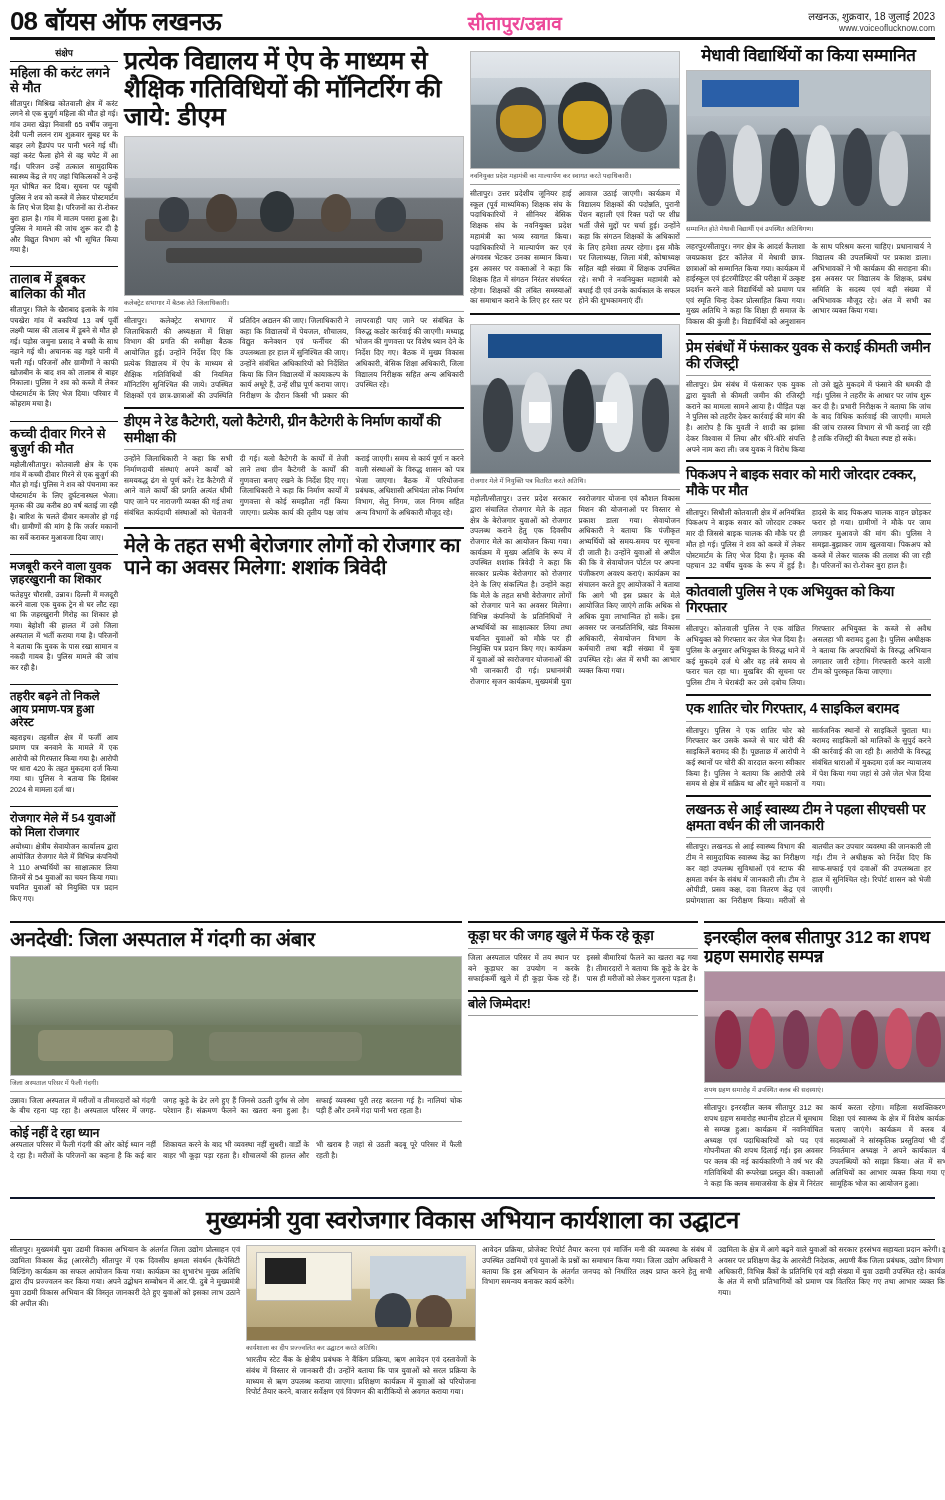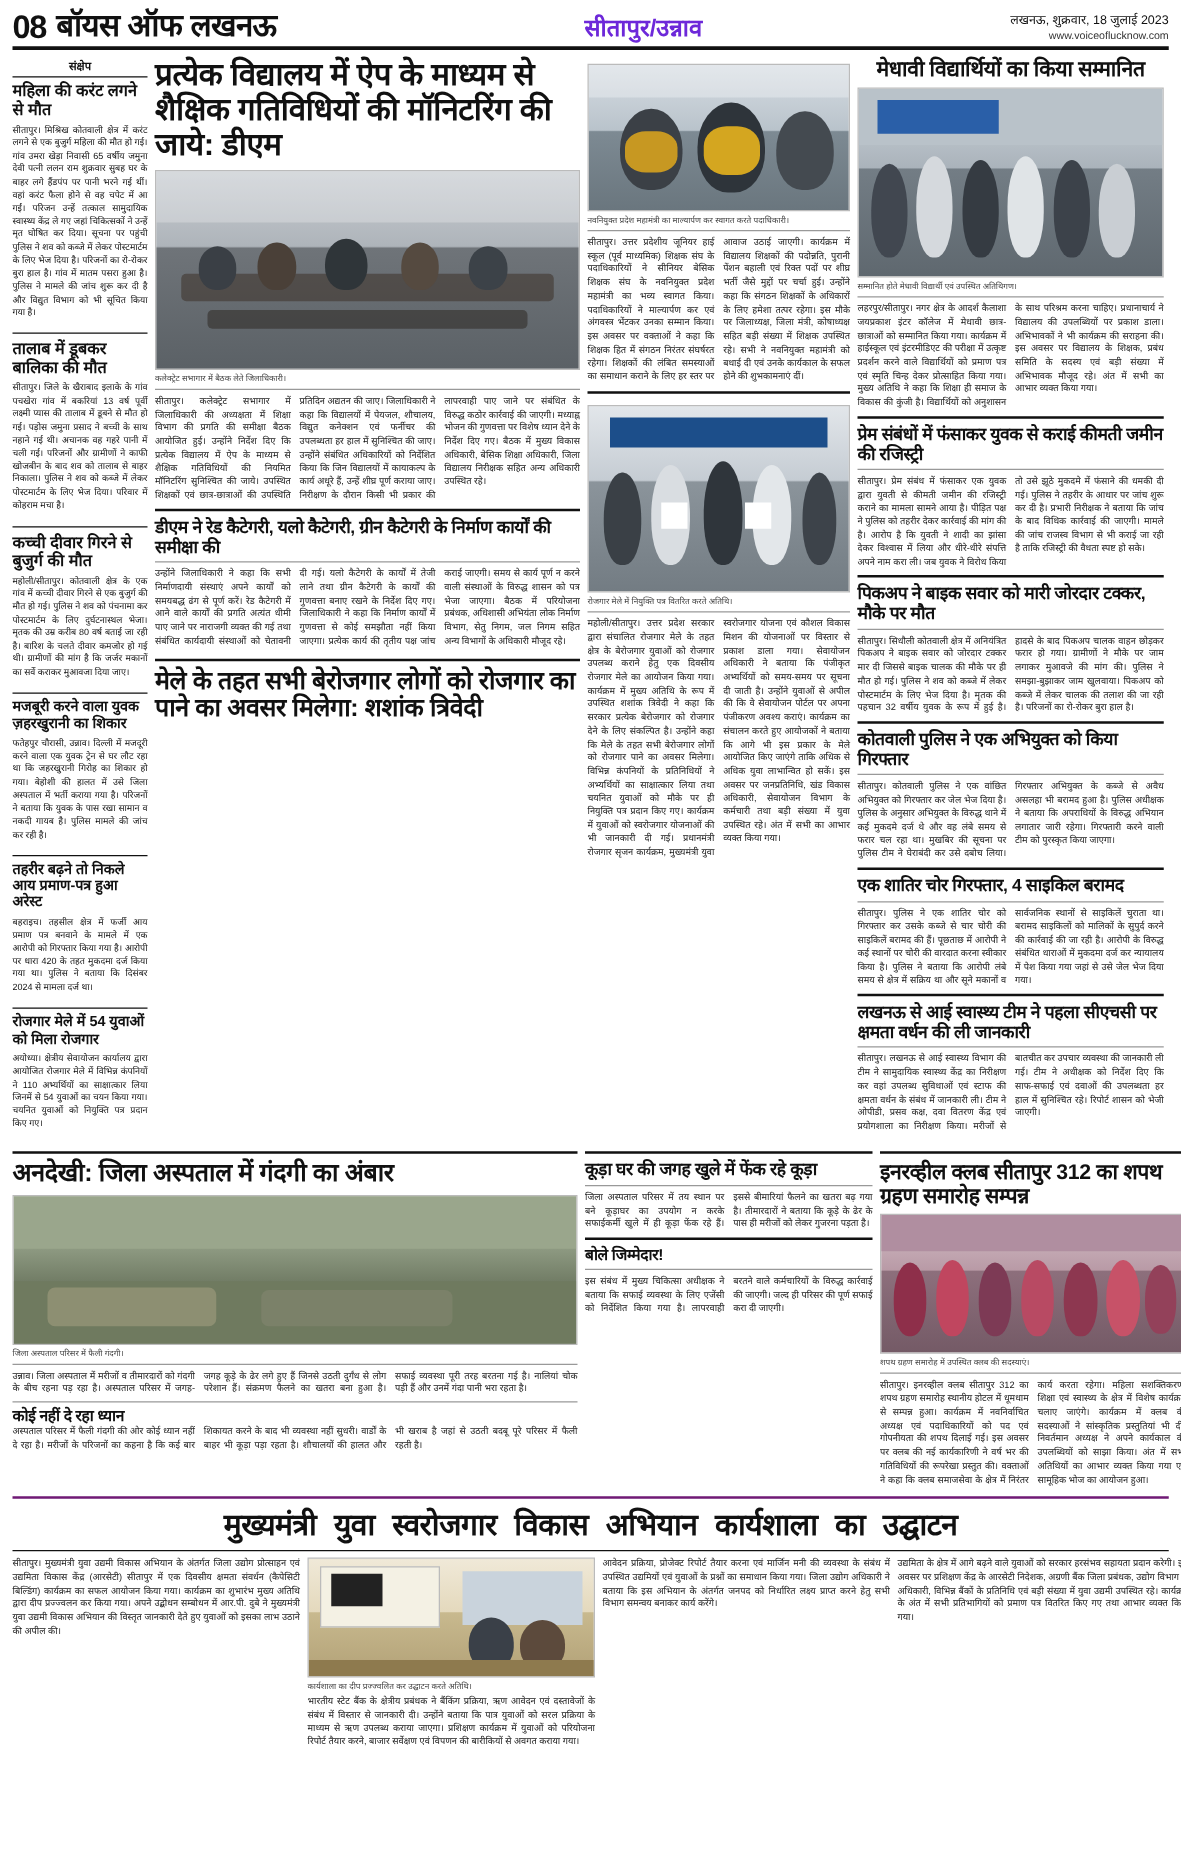--- a/index.html
+++ b/index.html
@@ -27,21 +27,21 @@
   }
   .mast-left { display:flex; align-items:flex-end; gap:8px; }
   .page-num {
     font-size: 26px; font-weight: bold; letter-spacing: -1px;
     line-height: 1;
   }
   .mast-title {
     font-size: 25px; font-weight: bold; letter-spacing: -0.5px; line-height:1;
   }
   .mast-center {
-    font-size: 19px; font-weight: bold; color:#6d28d9; line-height:1;
+    font-size: 19px; font-weight: bold; color:#ec4899; line-height:1;
     padding-bottom:1px;
   }
   .mast-right { text-align:right; line-height:1.25; }
   .mast-date { font-size: 10px; }
   .mast-site { font-size: 8.5px; color:#333; }
 
   
   .grid {
     display: grid;
     grid-template-columns: 108px 340px 210px 245px;
@@ -94,23 +94,22 @@
   .side-hl.sm { font-size:11.5px; }
   .side-body { font-size:7.2px; line-height:1.45; text-align:justify; }
 
   .sec { margin-bottom:6px; }
   .center { text-align:center; }
 
   
   .bottom-band { margin-top:8px; }
   .band-title {
     text-align:center; font-size:24px; font-weight:bold; letter-spacing:-0.4px;
-    border-top:2px solid #701a75; border-bottom:1px solid #111;
+    border-top:2px solid #0f172a; border-bottom:1px solid #111;
     padding:3px 0 4px 0;
-    font-family:Liberation Mono, monospace;
   }
 
   .cap { font-size:6.6px; color:#444; margin-top:2px; }
 
   
   .p-meeting { background:
      linear-gradient(180deg,#c9cdd2 0%,#aeb4ba 38%,#6f7479 39%,#5b6166 100%); }
   .p-garland { background:
      linear-gradient(180deg,#d7dde3 0%,#b9c3cb 45%,#7d8a93 46%,#6a767e 100%); }
   .p-award { background:
@@ -311,21 +310,20 @@
     </div>
 
     <div class="col">
       <div class="rule-thick"></div>
       <div class="hl hl-m">कूड़ा घर की जगह खुले में फेंक रहे कूड़ा</div>
       <div class="rule-thin"></div>
       <div class="body-text two">जिला अस्पताल परिसर में तय स्थान पर बने कूड़ाघर का उपयोग न करके सफाईकर्मी खुले में ही कूड़ा फेंक रहे हैं। इससे बीमारियां फैलने का खतरा बढ़ गया है। तीमारदारों ने बताया कि कूड़े के ढेर के पास ही मरीजों को लेकर गुजरना पड़ता है।</div>
       <div class="rule-thick"></div>
       <div class="hl hl-s">बोले जिम्मेदार!</div>
       <div class="rule-thin"></div>
-      <div class="body-text two">इस संबंध में मुख्य चिकित्सा अधीक्षक ने बताया कि सफाई व्यवस्था के लिए एजेंसी को निर्देशित किया गया है। लापरवाही बरतने वाले कर्मचारियों के विरुद्ध कार्रवाई की जाएगी। जल्द ही परिसर की पूर्ण सफाई करा दी जाएगी।</div>
     </div>
 
     <div class="col">
       <div class="rule-thick"></div>
       <div class="hl hl-l">इनरव्हील क्लब सीतापुर 312 का शपथ ग्रहण समारोह सम्पन्न</div>
       <div class="photo p-women" style="height:112px;margin-top:5px;">
         <div class="ph-strip" style="left:0;top:0;width:100%;height:26%;background:#b08ea0;"></div>
         <div class="ph-fig" style="left:4%;top:34%;width:11%;height:54%;background:#8e2f4a;"></div>
         <div class="ph-fig" style="left:18%;top:32%;width:11%;height:56%;background:#c0465f;"></div>
         <div class="ph-fig" style="left:32%;top:34%;width:11%;height:54%;background:#7d3a55;"></div>

